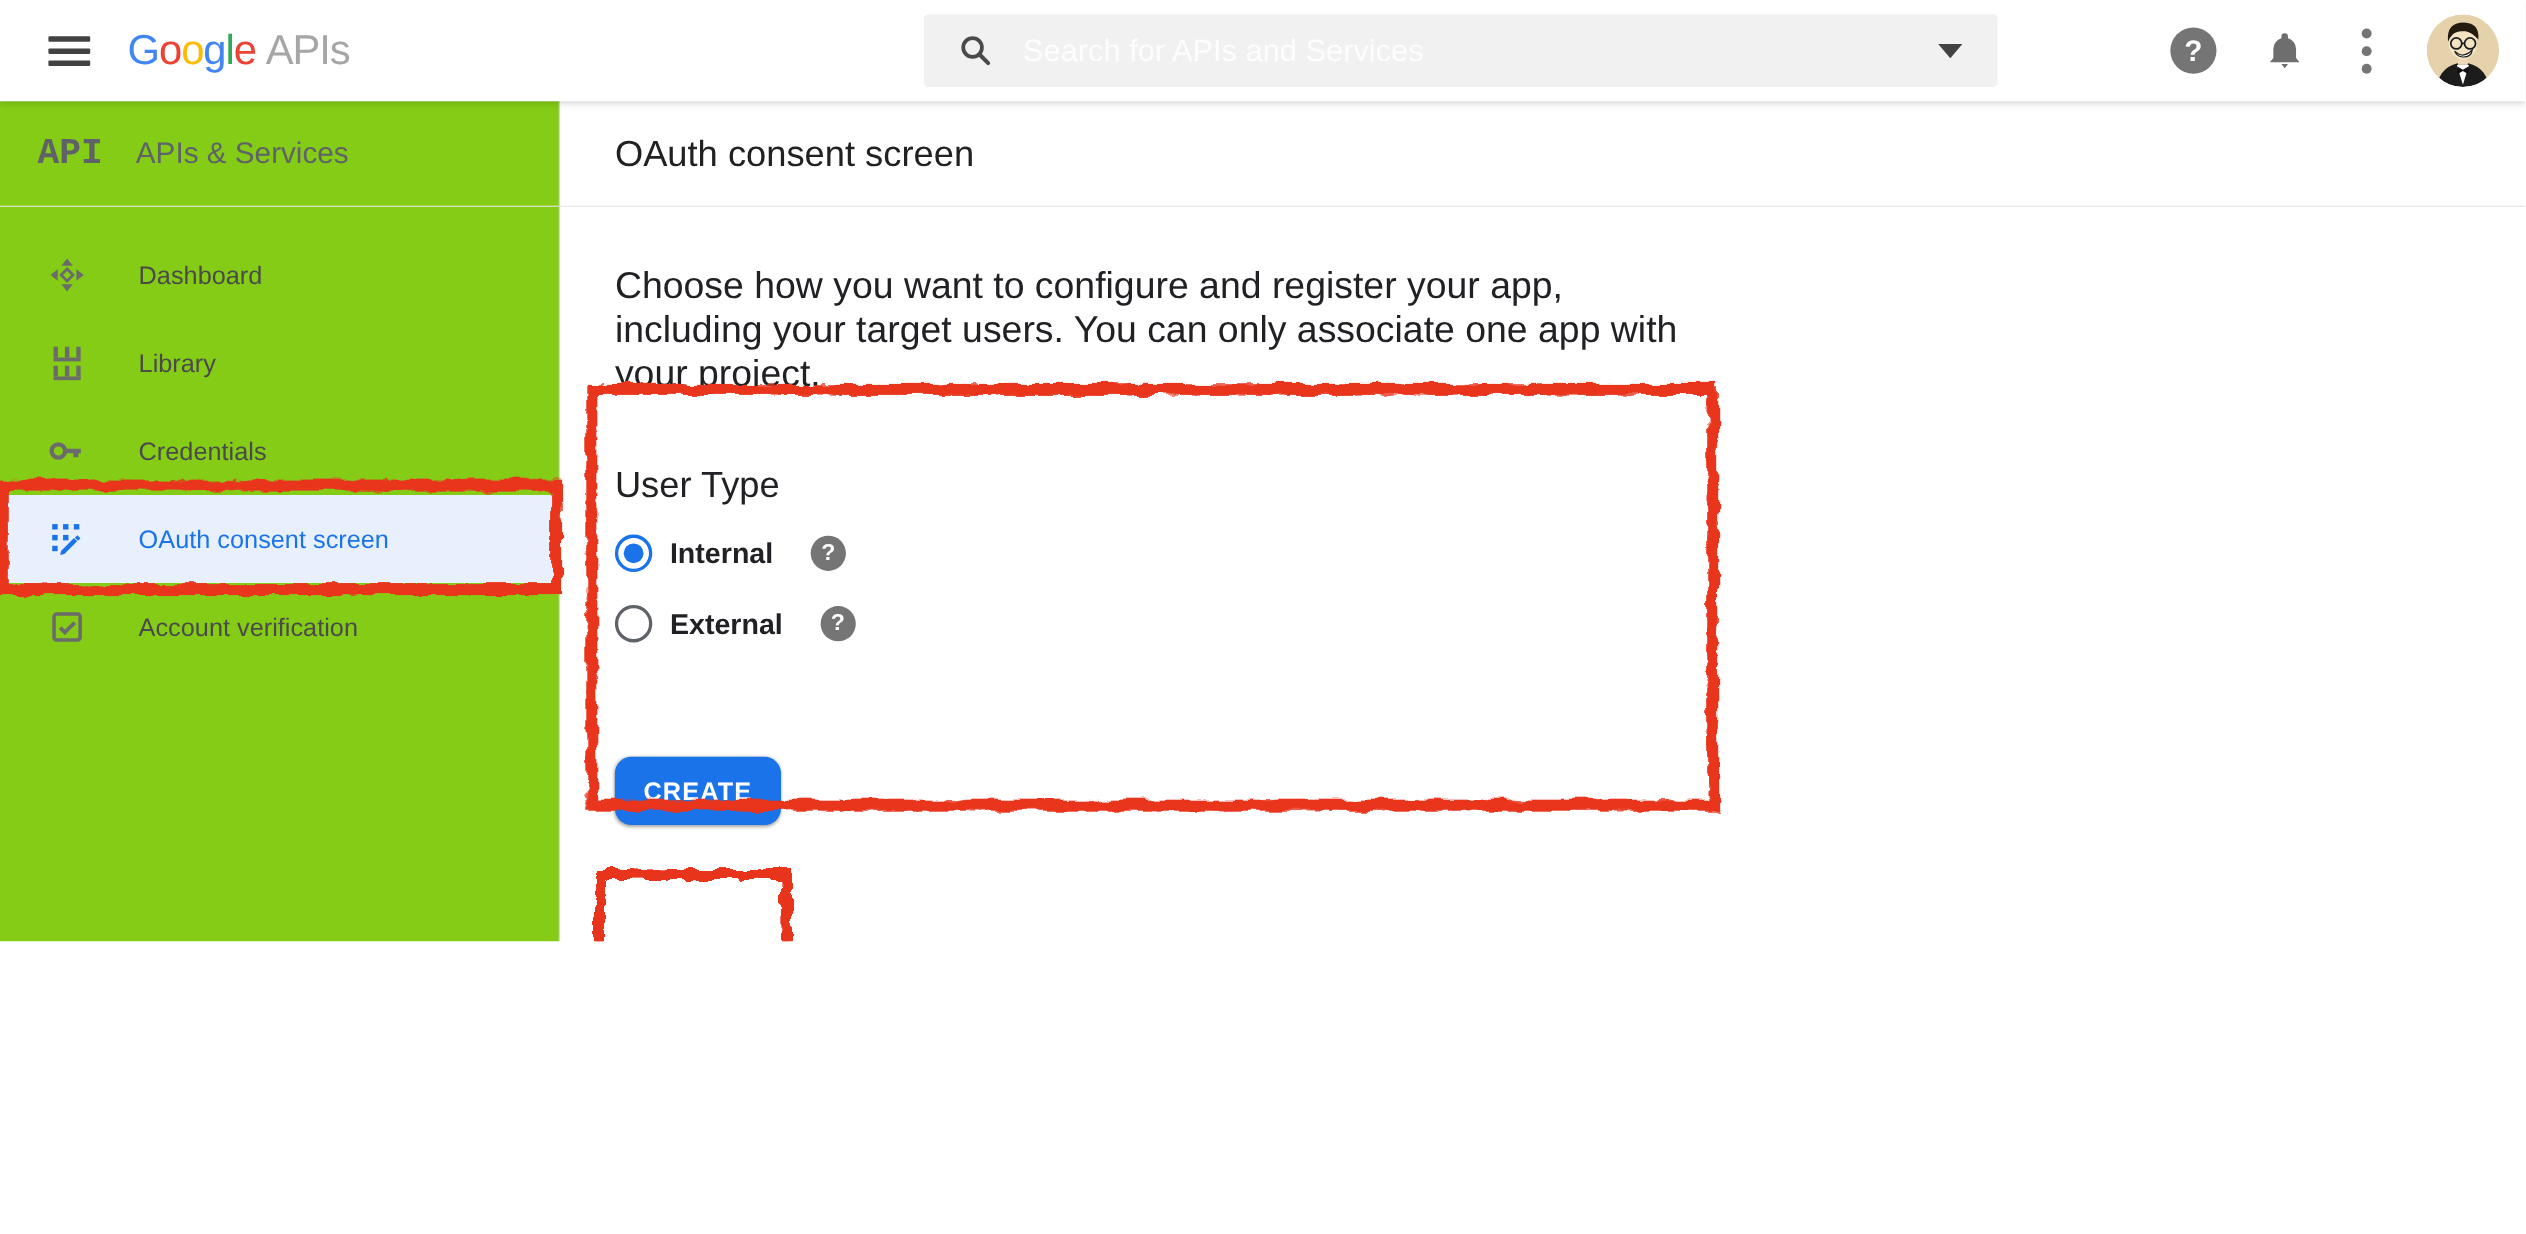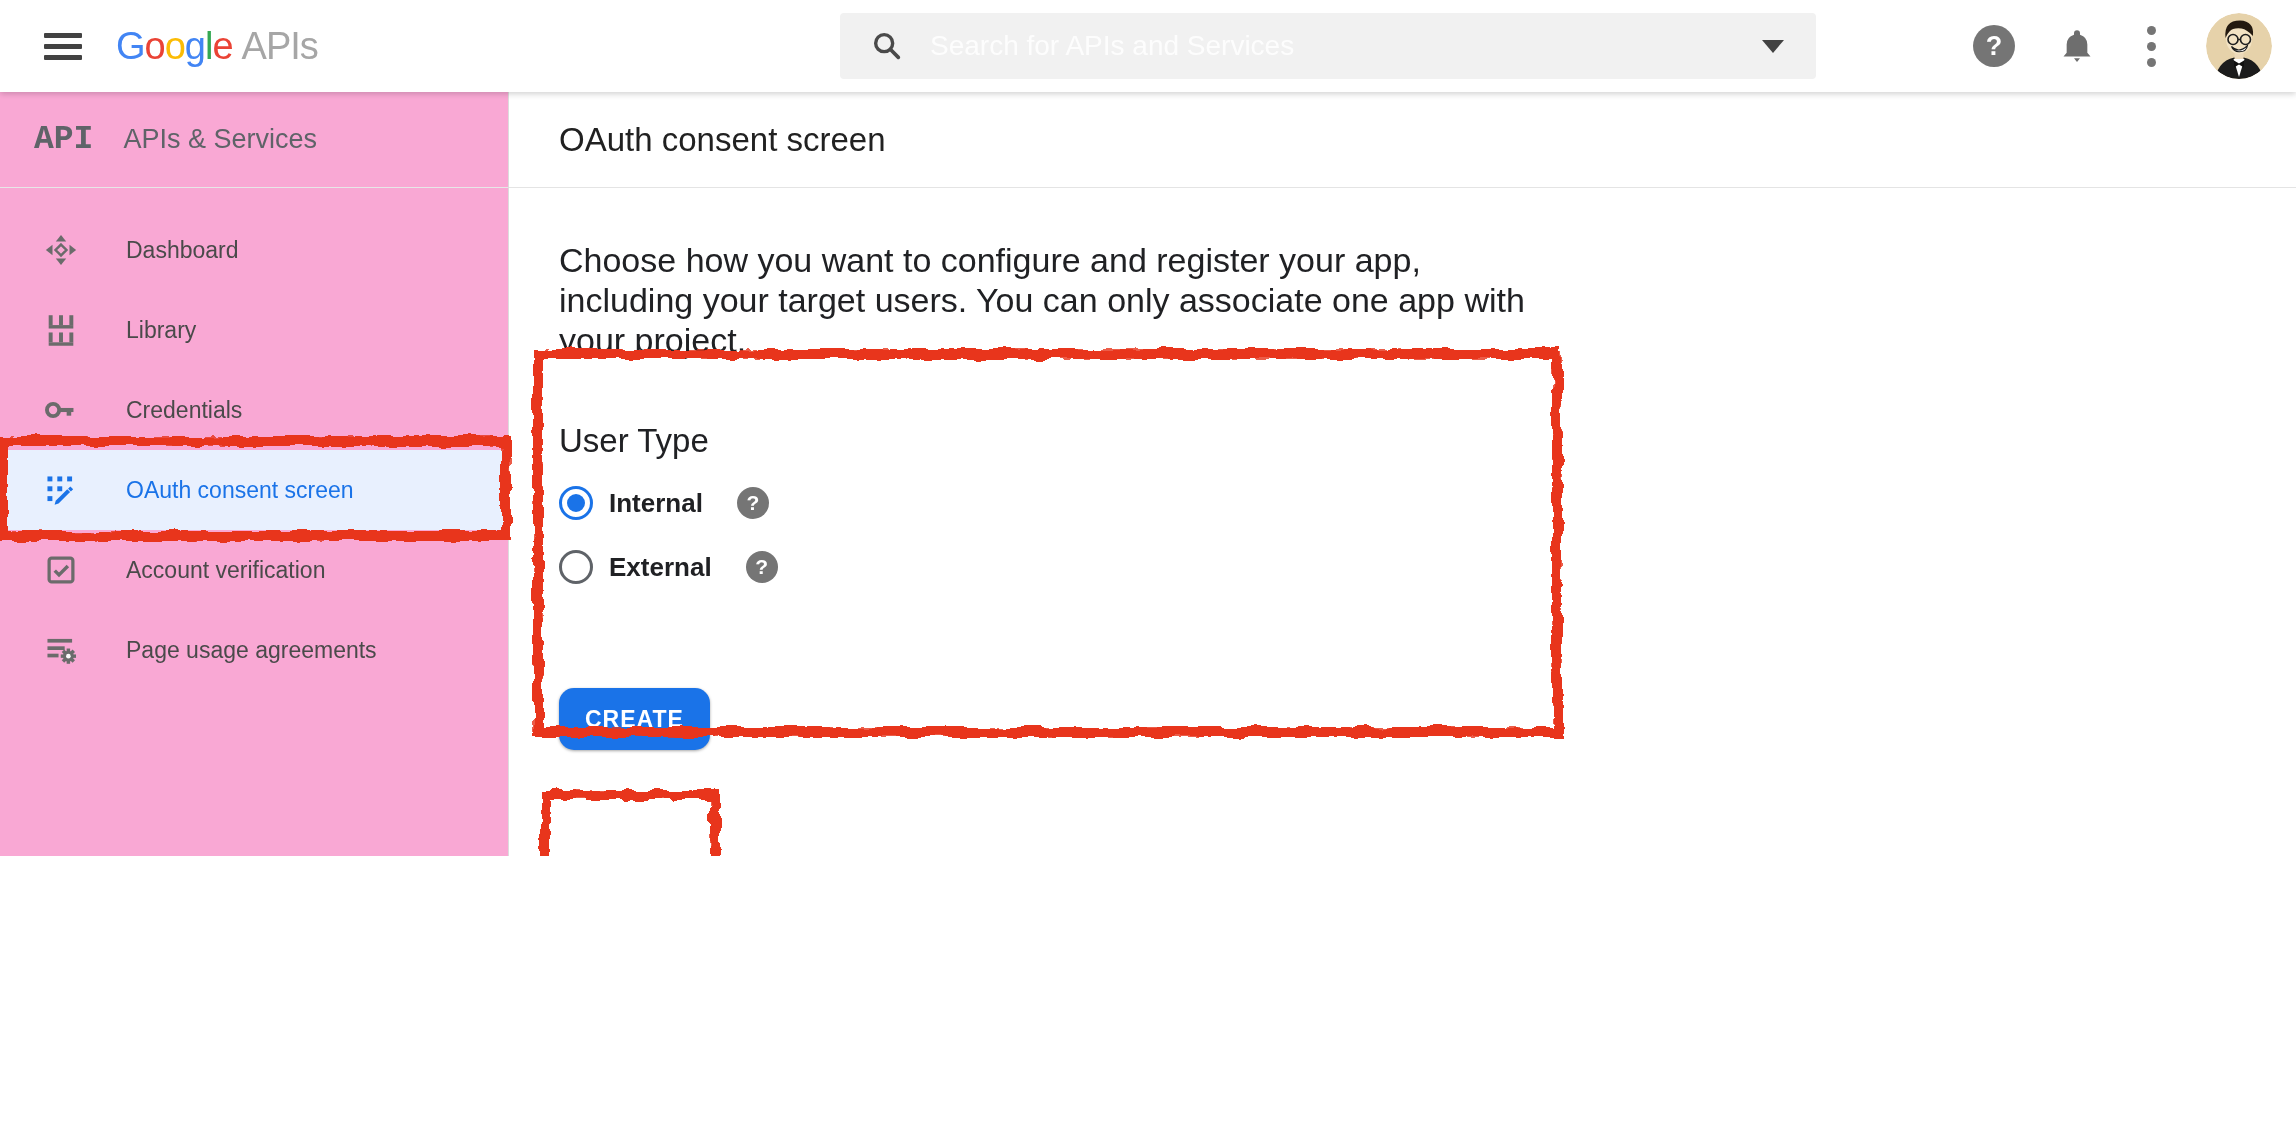--- a/index.html
+++ b/index.html
@@ -33,21 +33,21 @@
                  font-size:27px; display:flex; align-items:center; justify-content:center; cursor:pointer; }
   .iconbtn { cursor:pointer; display:flex; align-items:center; justify-content:center; }
   .dots { display:flex; flex-direction:column; gap:7px; padding:0 8px; cursor:pointer; }
   .dots i { width:9px; height:9px; border-radius:50%; background:#757575; }
   .avatar { width:66px; height:66px; border-radius:50%; overflow:hidden; cursor:pointer; flex:none; }
 
   
   .page-body { display:flex; height:1030px; }
 
   
-  .sidebar { position:relative; width:509px; flex:none; background:#f9a8d4; border-right:1px solid #dcdcdc; }
+  .sidebar { position:relative; width:509px; flex:none; background:#84cc16; border-right:1px solid #dcdcdc; }
   .sidebar-header { height:96px; display:flex; align-items:center; border-bottom:1px solid #e7e7e7; }
   .api-logo { margin-left:34px; font-family:"Liberation Mono", monospace; font-weight:bold;
               font-size:33px; color:#5f6368; }
   .sidebar-title { margin-left:30px; font-size:27px; color:#5f6368; }
   .nav { padding-top:22px; }
   .nav-item { height:80px; display:flex; align-items:center; cursor:pointer; }
   .nav-icon { width:38px; margin-left:42px; display:flex; align-items:center; justify-content:center; flex:none; }
   .nav-label { margin-left:46px; font-size:23px; color:#4a4a4a; }
   .nav-item.selected { background:#e8f0fe; }
   .nav-item.selected .nav-label { color:#1a73e8; }
@@ -222,38 +222,20 @@
         <div class="nav-item">
           <span class="nav-icon">
             <svg width="30" height="30" viewBox="0 0 24 24">
               <rect x="2.5" y="2.5" width="19" height="19" rx="2" fill="none" stroke="#6b6b6b" stroke-width="2.6"></rect>
               <path d="M7 12.5 l3.4 3.4 L17.5 8.8" fill="none" stroke="#6b6b6b" stroke-width="2.8"></path>
             </svg>
           </span>
           <span class="nav-label">Account verification</span>
         </div>
 
-        <div class="nav-item">
-          <span class="nav-icon">
-            <svg width="32" height="30" viewBox="0 0 26 24">
-              <rect x="2" y="3" width="20" height="3" fill="#6b6b6b"></rect>
-              <rect x="2" y="9" width="14" height="3" fill="#6b6b6b"></rect>
-              <rect x="2" y="15" width="9" height="3" fill="#6b6b6b"></rect>
-              <g transform="translate(19,17)" fill="#6b6b6b">
-                <rect x="-1.4" y="-6.2" width="2.8" height="12.4"></rect>
-                <rect x="-6.2" y="-1.4" width="12.4" height="2.8"></rect>
-                <rect x="-1.4" y="-6.2" width="2.8" height="12.4" transform="rotate(45)"></rect>
-                <rect x="-1.4" y="-6.2" width="2.8" height="12.4" transform="rotate(-45)"></rect>
-                <circle cx="0" cy="0" r="4.4"></circle>
-                <circle cx="0" cy="0" r="1.9" fill="#fafafa"></circle>
-              </g>
-            </svg>
-          </span>
-          <span class="nav-label">Page usage agreements</span>
-        </div>
       </nav>
 
       <div class="collapse-btn">
         <svg width="30" height="30" viewBox="0 0 24 24">
           <polyline points="12,5 5,12 12,19" fill="none" stroke="#212121" stroke-width="2.4"></polyline>
           <line x1="16.5" y1="5" x2="16.5" y2="19" stroke="#212121" stroke-width="2.4"></line>
         </svg>
       </div>
     </aside>
 

